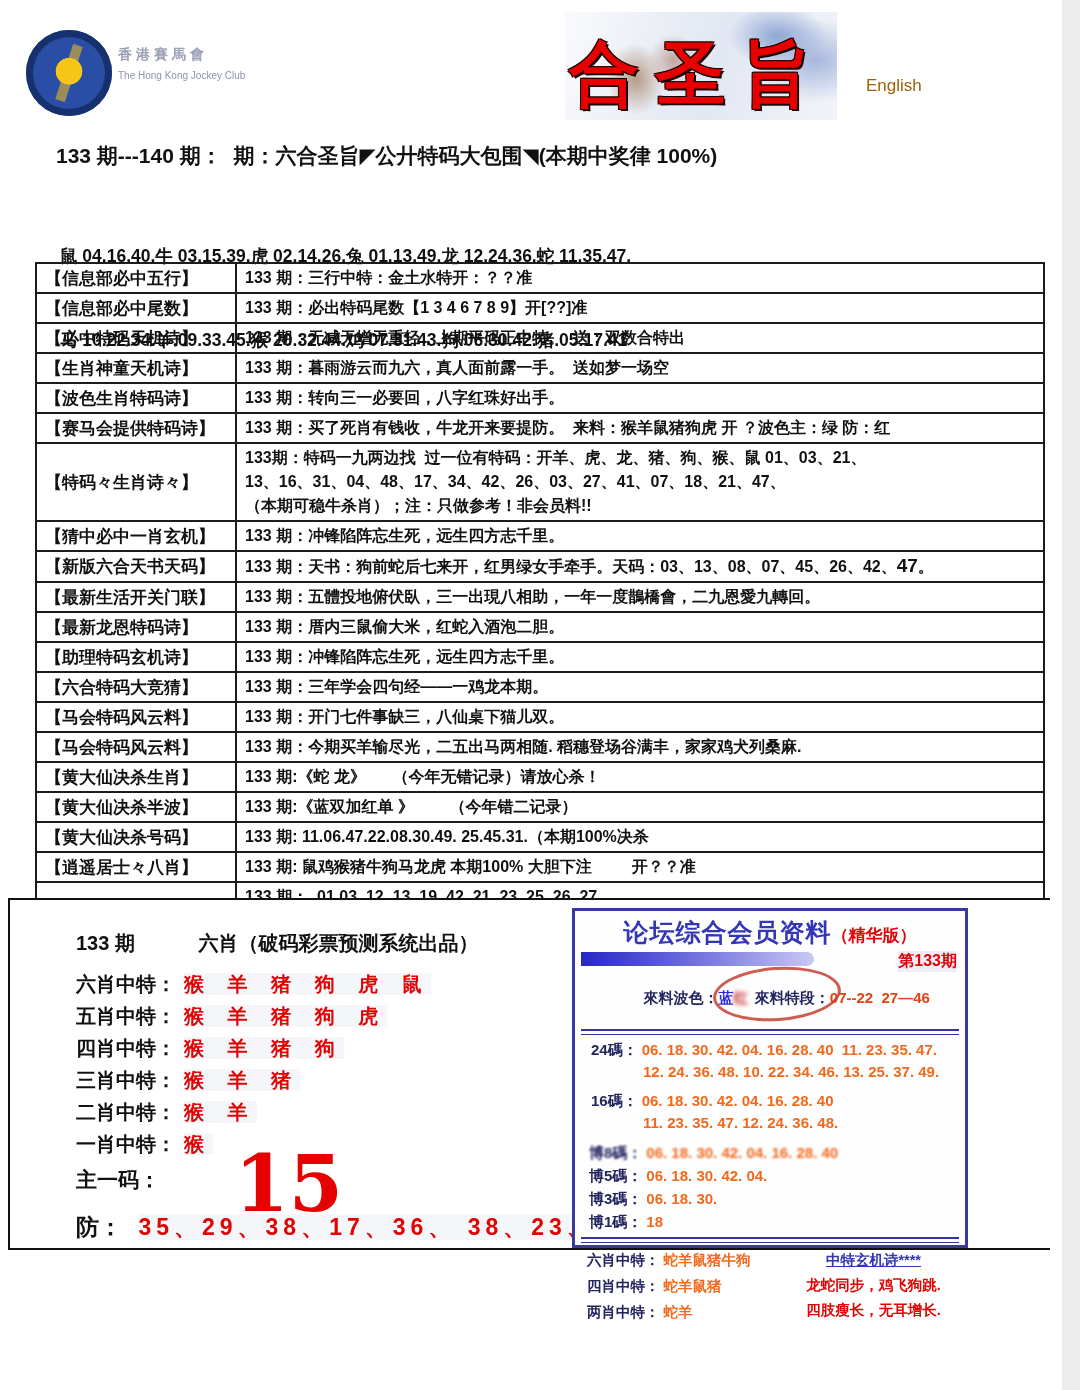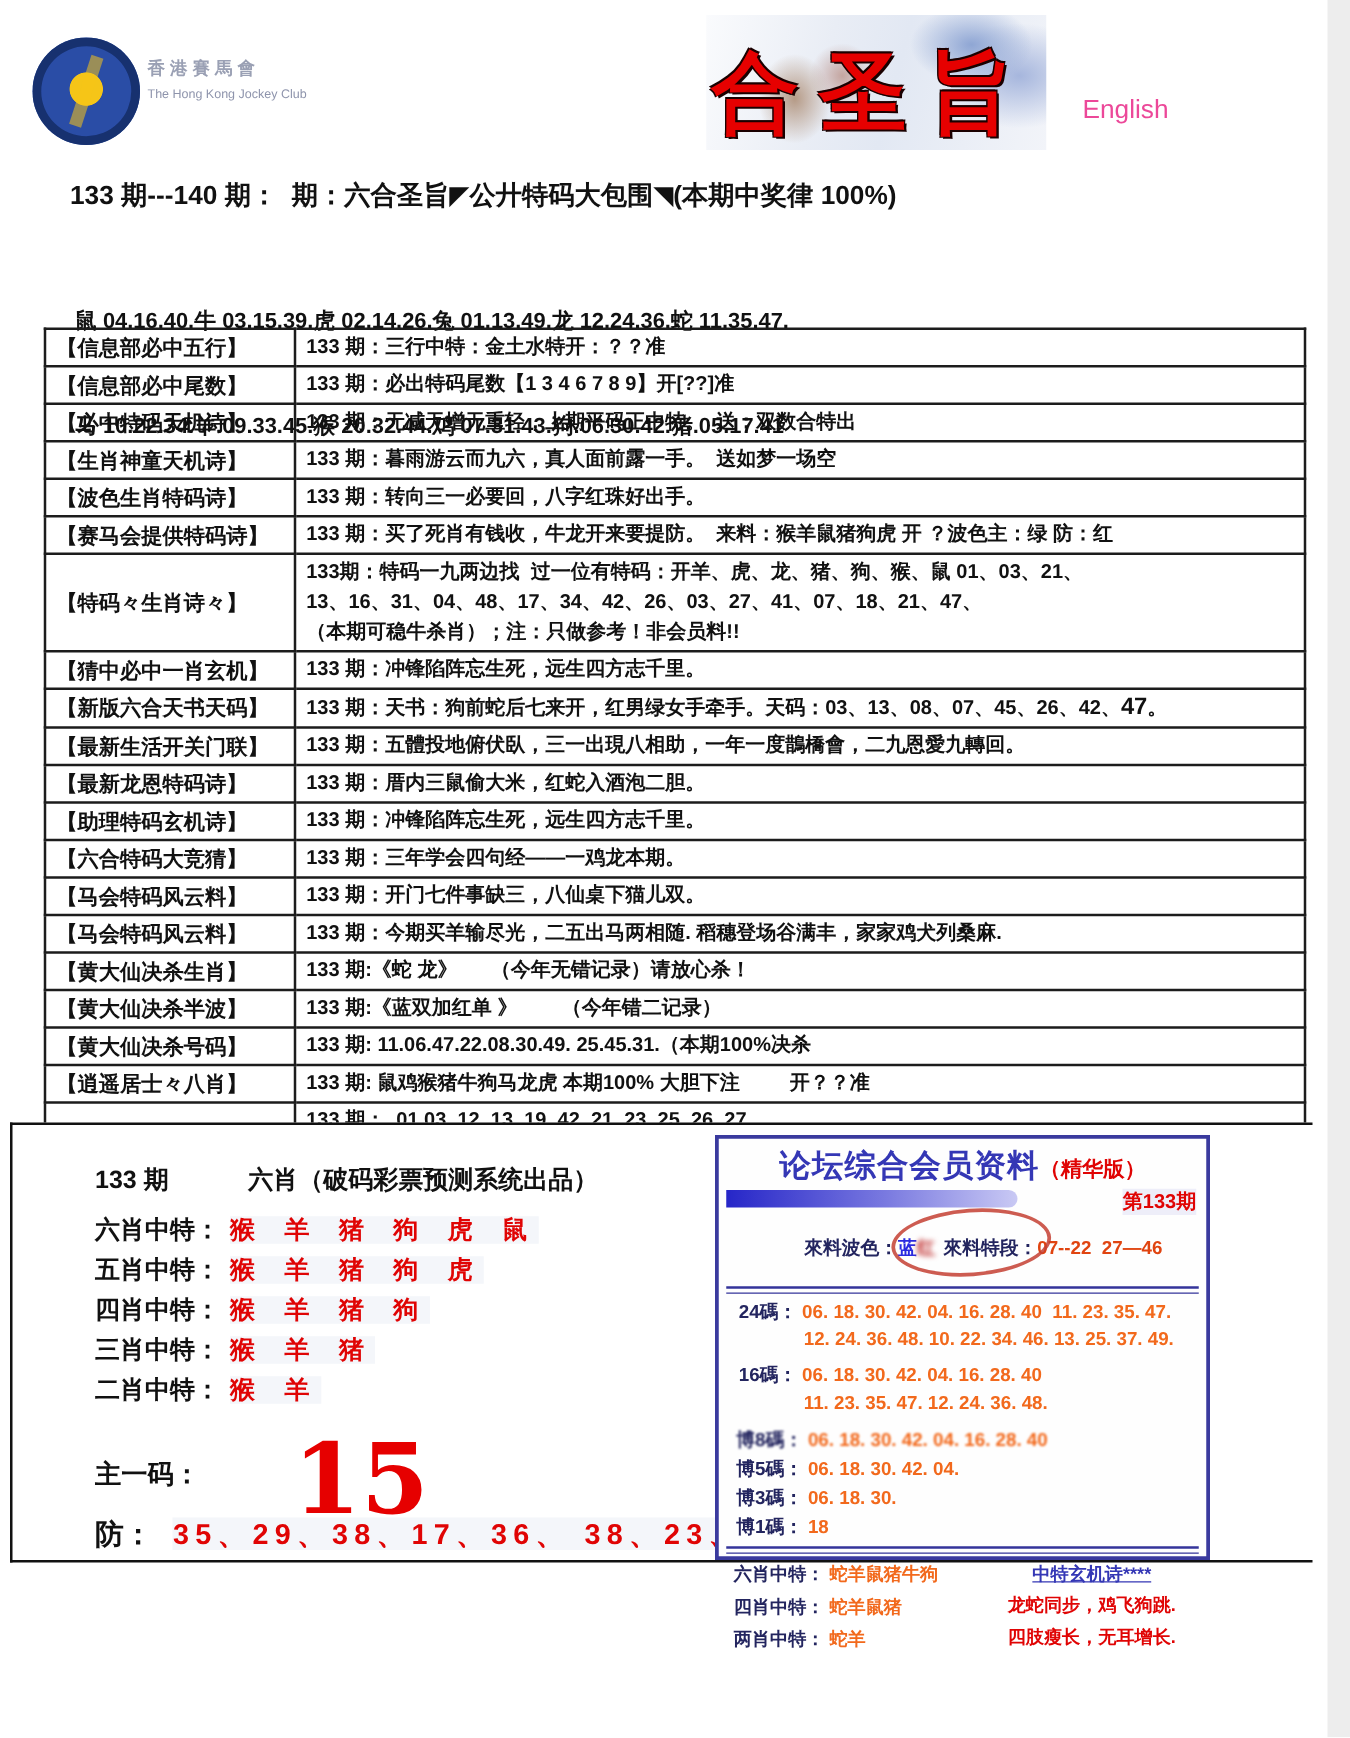--- a/index.html
+++ b/index.html
@@ -17,21 +17,21 @@
   .banner{position:absolute;left:565px;top:12px;width:272px;height:108px;overflow:hidden;
           background:
             radial-gradient(70px 45px at 78% 22%, #8fa6d4 0%, rgba(143,166,212,0) 70%),
             radial-gradient(90px 60px at 92% 45%, #a6b6dd 0%, rgba(166,182,221,0) 70%),
             radial-gradient(45px 55px at 26% 62%, #b59a86 0%, rgba(181,154,134,0) 65%),
             radial-gradient(40px 40px at 40% 45%, #c4a5a0 0%, rgba(196,165,160,0) 65%),
             linear-gradient(105deg,#fafbfd 0%,#e9edf5 35%,#e2e8f3 55%,#f2f4f9 100%);}
   .banner-text{position:absolute;left:4px;top:16px;font-size:70px;font-weight:bold;color:#e60000;
                letter-spacing:16px;font-family:"DejaVu Serif","Liberation Serif",serif;
                text-shadow:2px 2px 0 #1a0000,-1px -1px 0 #1a0000,1px -1px 0 #1a0000,-1px 1px 0 #1a0000;}
-  .english{position:absolute;left:866px;top:76px;font-size:21px;color:#ec4899;filter:blur(.4px);text-decoration:none;}
+  .english{position:absolute;left:866px;top:76px;font-size:17px;color:#a16207;filter:blur(.4px);text-decoration:none;}
 
   
   .title{position:absolute;left:56px;top:142px;font-size:21px;font-weight:bold;white-space:pre;}
   .zodiac{position:absolute;left:60px;top:186px;font-size:17.5px;font-weight:bold;line-height:28px;white-space:pre;}
 
   
   .main-table{position:absolute;left:35px;top:262px;width:1010px;border-collapse:collapse;table-layout:fixed;}
   .main-table td{border:2px solid #1c1c1c;padding:2px 8px;font-weight:bold;vertical-align:middle;}
   td.lbl{width:182px;font-size:17px;white-space:nowrap;}
   td.cnt{font-size:16px;line-height:24px;white-space:pre-wrap;}
@@ -194,20 +194,21 @@
     <div class="bl-heading">
       <span class="per">133 期</span>
       <span>六肖（破码彩票预测系统出品）</span>
     </div>
     <div class="bl-rows" id="bl-rows">
         <div class="bl-row"><span class="bl-lab">六肖中特：</span><span class="bl-val">猴 羊 猪 狗 虎 鼠</span></div>
         <div class="bl-row"><span class="bl-lab">五肖中特：</span><span class="bl-val">猴 羊 猪 狗 虎</span></div>
         <div class="bl-row"><span class="bl-lab">四肖中特：</span><span class="bl-val">猴 羊 猪 狗</span></div>
         <div class="bl-row"><span class="bl-lab">三肖中特：</span><span class="bl-val">猴 羊 猪</span></div>
         <div class="bl-row"><span class="bl-lab">二肖中特：</span><span class="bl-val">猴 羊</span></div>
+        <div class="bl-row"><span class="bl-lab">一肖中特：</span><span class="bl-val">猴</span></div>
       </div>
     <div class="bl-main">
       <span class="mlab">主一码：</span>
       <span class="big15">15</span>
     </div>
     <div class="bl-guard">
       <span>防：</span>
       <span class="gval">35、29、38、17、36、 38、23、47、43</span>
     </div>
 

